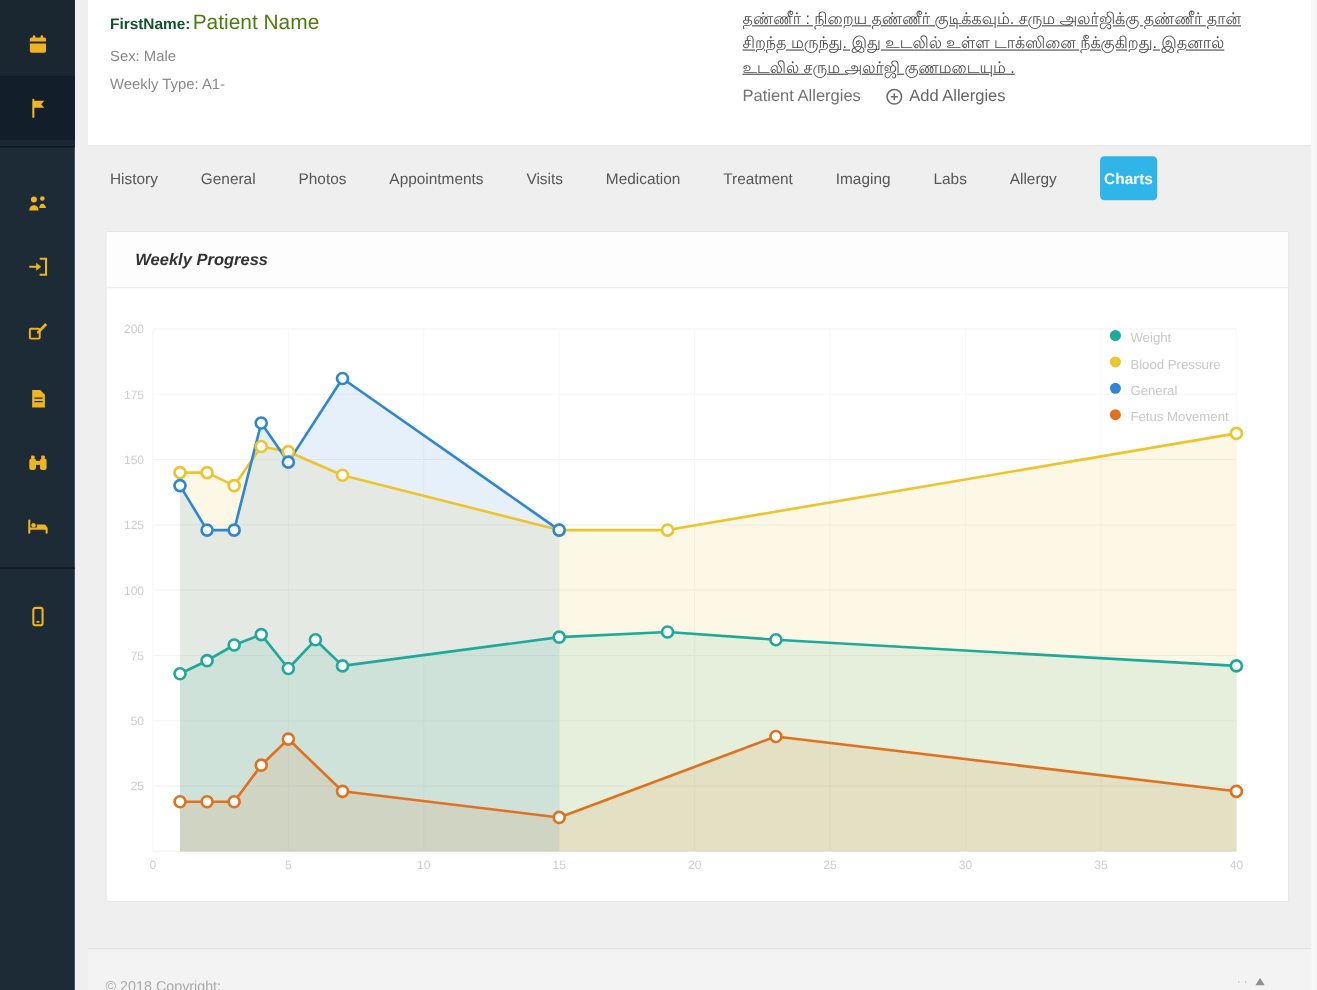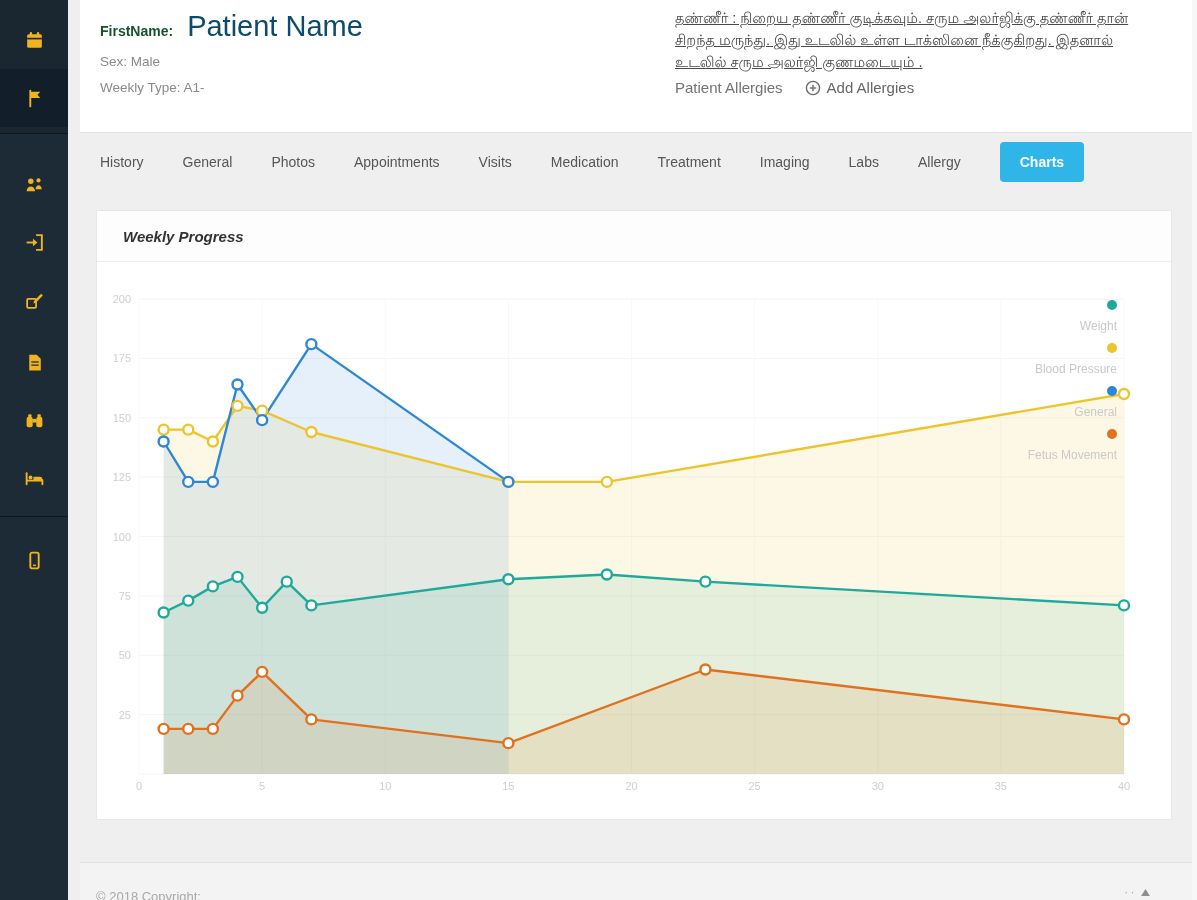--- a/index.html
+++ b/index.html
@@ -11,42 +11,42 @@
   #sidebar .top-tone{position:absolute;left:0;top:0;width:68px;height:133px;background:#1a2630;}
   .side-divider{position:absolute;left:0;width:68px;border-top:1px solid #0d161d;}
   .side-item{position:absolute;left:0;width:68px;height:58px;display:flex;align-items:center;justify-content:center;cursor:pointer;}
   .side-item.active{background:#121e29;}
   .sicon{display:flex;align-items:center;justify-content:center;}
 
   
   #header{position:absolute;left:80px;top:0;width:1112px;height:132px;background:#ffffff;border-bottom:1px solid #e2e2e2;}
   #patient-block{position:absolute;left:20px;top:10px;}
   .fname-label{font-size:14px;font-weight:bold;color:#14532d;}
-  .fname-value{font-size:29px;color:#0c4a6e;margin-left:14px;}
+  .fname-value{font-size:19px;color:#4d7c0f;margin-left:2px;}
   .pinfo{font-size:13.5px;color:#8a8a8a;margin-top:11px;}
   #note-block{position:absolute;left:595px;top:8px;width:470px;}
   #note-text{font-size:14.5px;line-height:1.5;color:#4a4a4a;text-decoration:underline;margin:0;}
   #allergy-row{display:flex;align-items:flex-end;margin-top:6px;font-size:15px;color:#737373;}
   #allergy-row .lbl{margin-right:22px;}
   #add-allergies{display:flex;align-items:center;gap:6px;color:#666;cursor:pointer;}
 
   
   #tab-bar{position:absolute;left:80px;top:133px;width:1112px;height:57px;display:flex;align-items:center;column-gap:39px;padding-left:20px;box-sizing:border-box;}
   .tab{background:none;border:none;font-family:inherit;font-size:14px;color:#565656;cursor:pointer;padding:0;}
-  .tab.active{color:#fff;font-weight:bold;padding:12px 20px;border-radius:4px;}
+  .tab.active{color:#fff;font-weight:bold;padding:12px 4px;border-radius:4px;}
 
   
   #card{position:absolute;left:96px;top:210px;width:1076px;height:610px;background:#fff;border:1px solid #e7e7e7;border-radius:2px;box-sizing:border-box;}
   #card-header{height:50px;border-bottom:1px solid #ececec;background:#fdfdfd;}
   #card-title{padding:17px 0 0 26px;font-size:15px;font-weight:bold;color:#333;font-style:italic;}
   #chart-wrap{position:relative;height:545px;}
   #chart-svg{position:absolute;left:12px;top:4px;}
   .tick{font-size:11px;fill:#cfcfcf;font-family:"Liberation Sans",sans-serif;}
   #chart-legend{position:absolute;right:54px;top:38px;}
-  .lg-row{display:flex;align-items:flex-end;gap:9px;margin-bottom:10px;cursor:pointer;flex-direction:column;}
+  .lg-row{display:flex;align-items:flex-start;gap:9px;margin-bottom:10px;cursor:pointer;}
   .lg-dot{width:10px;height:10px;border-radius:50%;display:inline-block;}
   .lg-label{font-size:12px;color:#c9c9c9;}
 
   
   #footer-line{position:absolute;left:80px;top:862px;width:1112px;border-top:1px solid #e0e0e0;}
   #footer-area{position:absolute;left:80px;top:863px;width:1112px;height:37px;background:#f3f3f3;}
   #copyright{position:absolute;left:16px;top:26px;font-size:13px;color:#a9a9a9;white-space:nowrap;}
   #footer-right{position:absolute;right:42px;top:24px;display:flex;align-items:center;gap:7px;color:#9b9b9b;font-size:10px;}
   #scrollbar{position:absolute;right:0;top:0;width:5px;height:900px;background:#f7f7f7;}
 </style>

